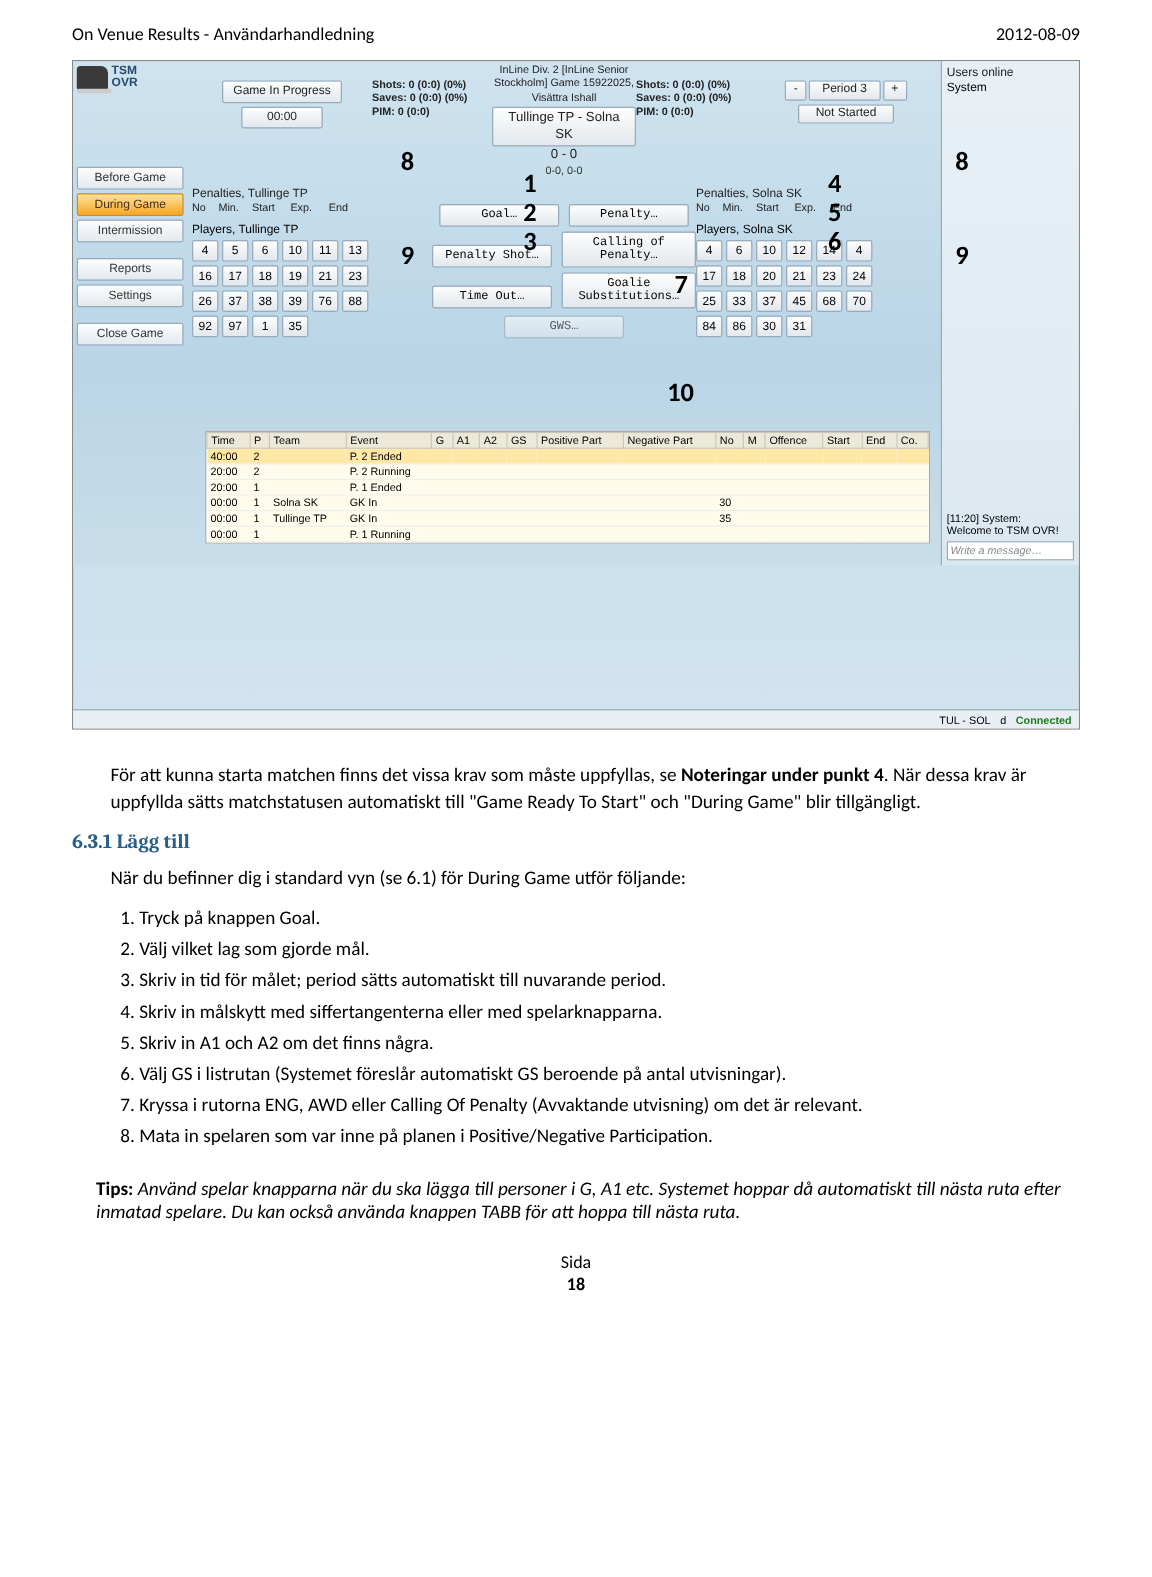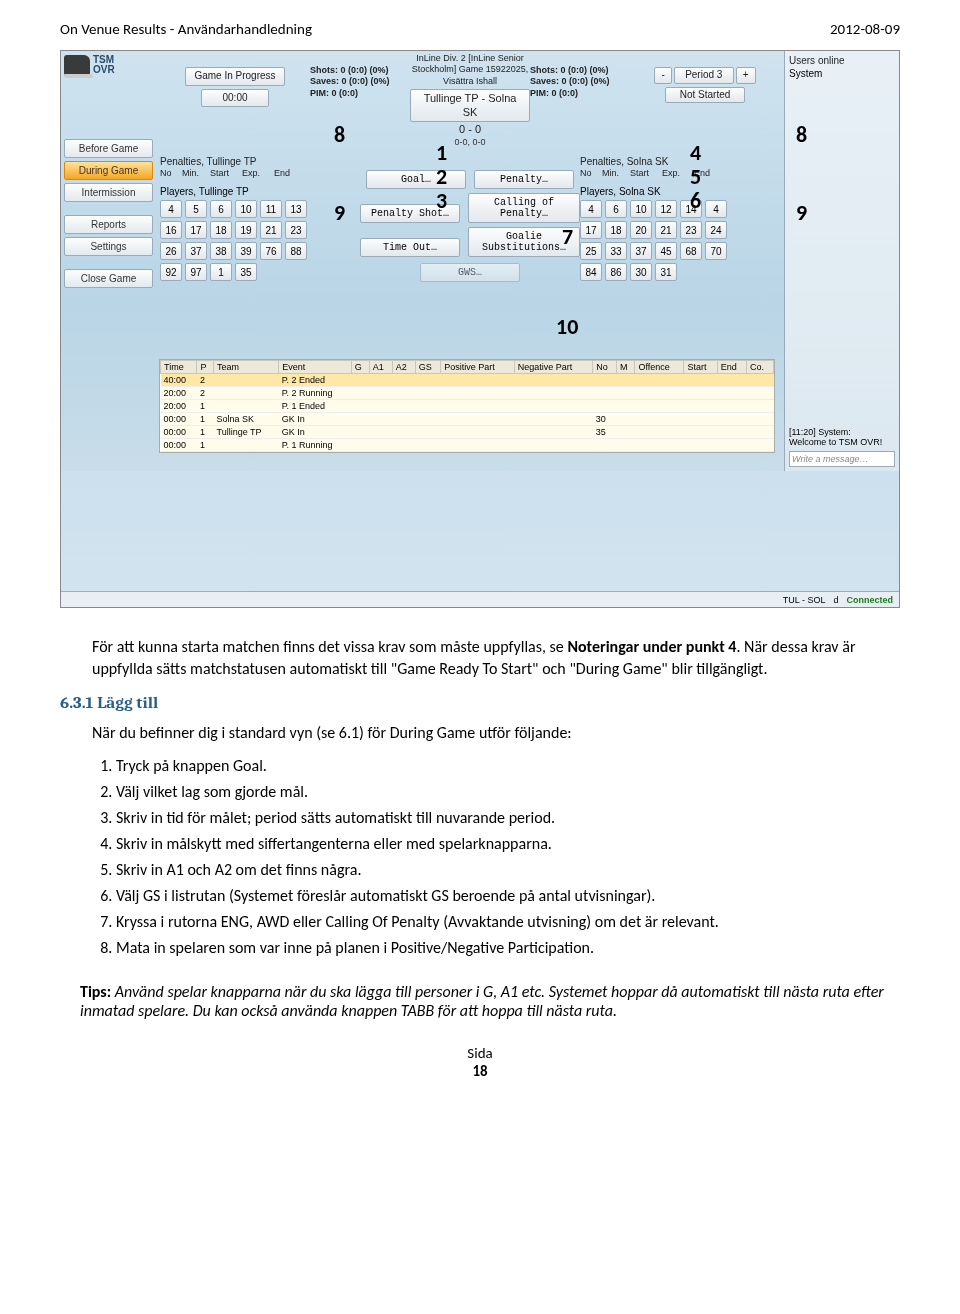--- a/index.html
+++ b/index.html
@@ -272,21 +272,21 @@
         <div class="ro-title">Users online</div>
         <div style="margin-top:2px">System</div>
         <div class="sys-entry">
           <div>[11:20] System:</div>
           <div>Welcome to TSM OVR!</div>
         </div>
         <div class="msg-input">Write a message…</div>
       </div>
     </div>
 
-    <div class="event-log" style="position:absolute; left:0; right:120px; top:300px;">
+    <div class="event-log" style="position:absolute; left:12px; right:120px; top:300px;">
       <table>
         <thead>
             <tr id="log-head">
               <th>Time</th>
               <th>P</th>
               <th>Team</th>
               <th>Event</th>
               <th>G</th>
               <th>A1</th>
               <th>A2</th>

